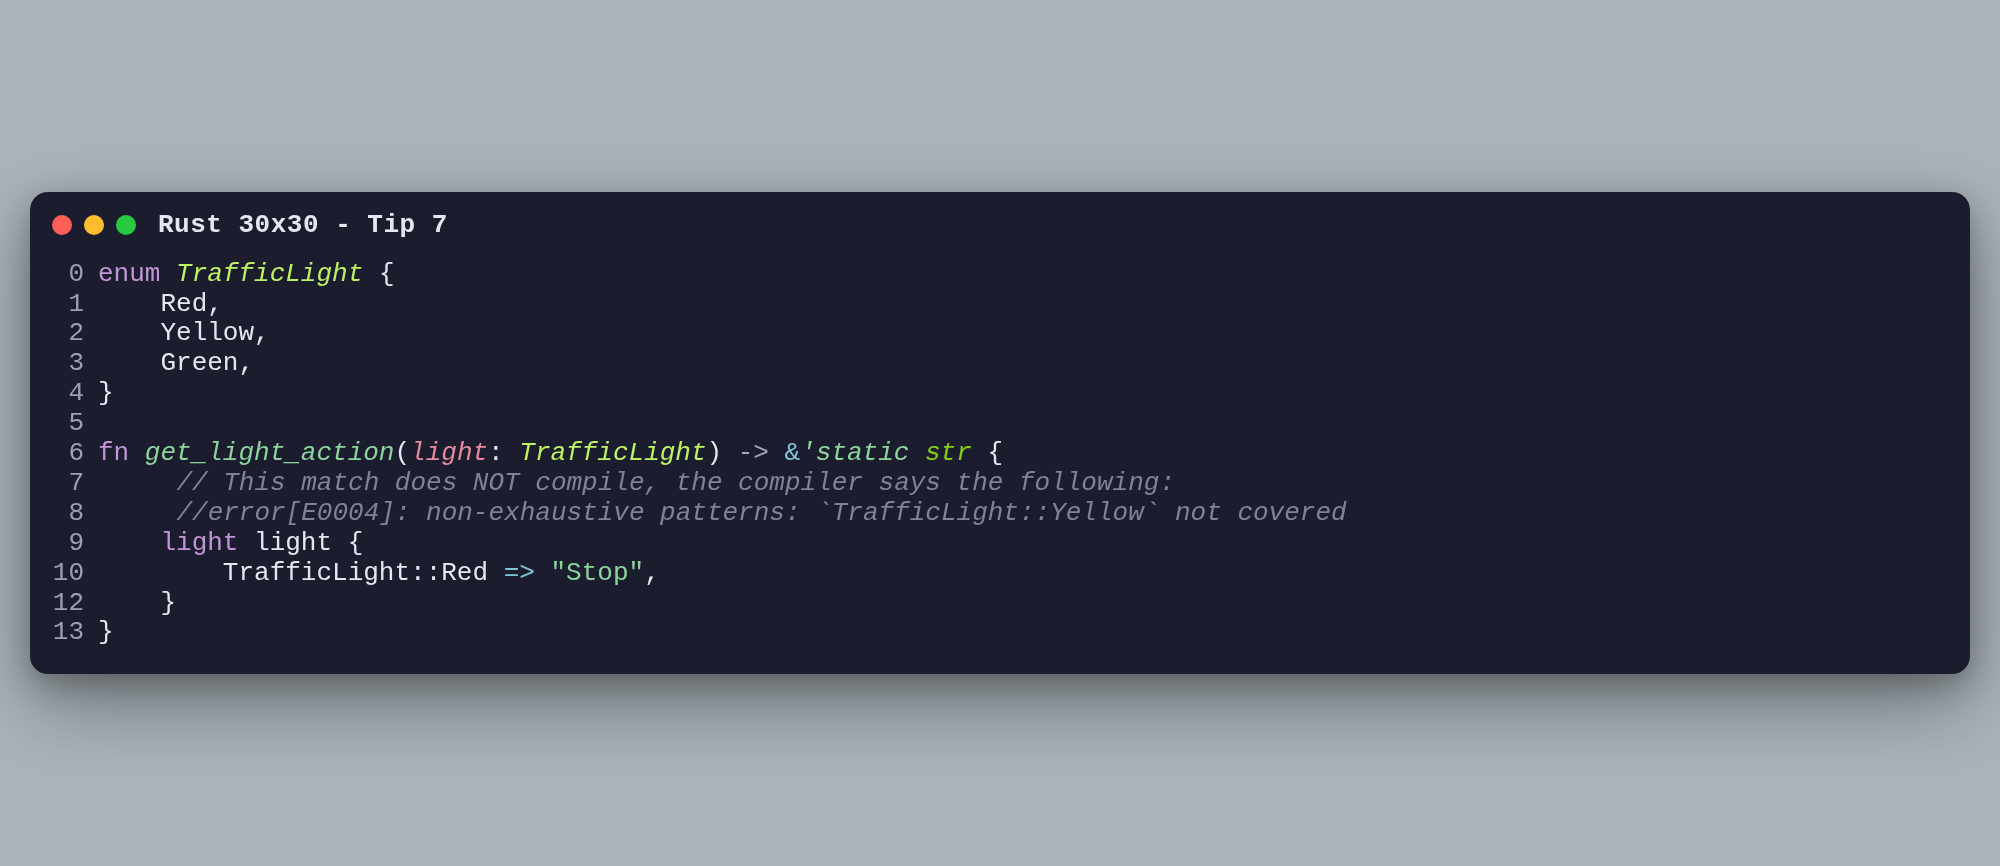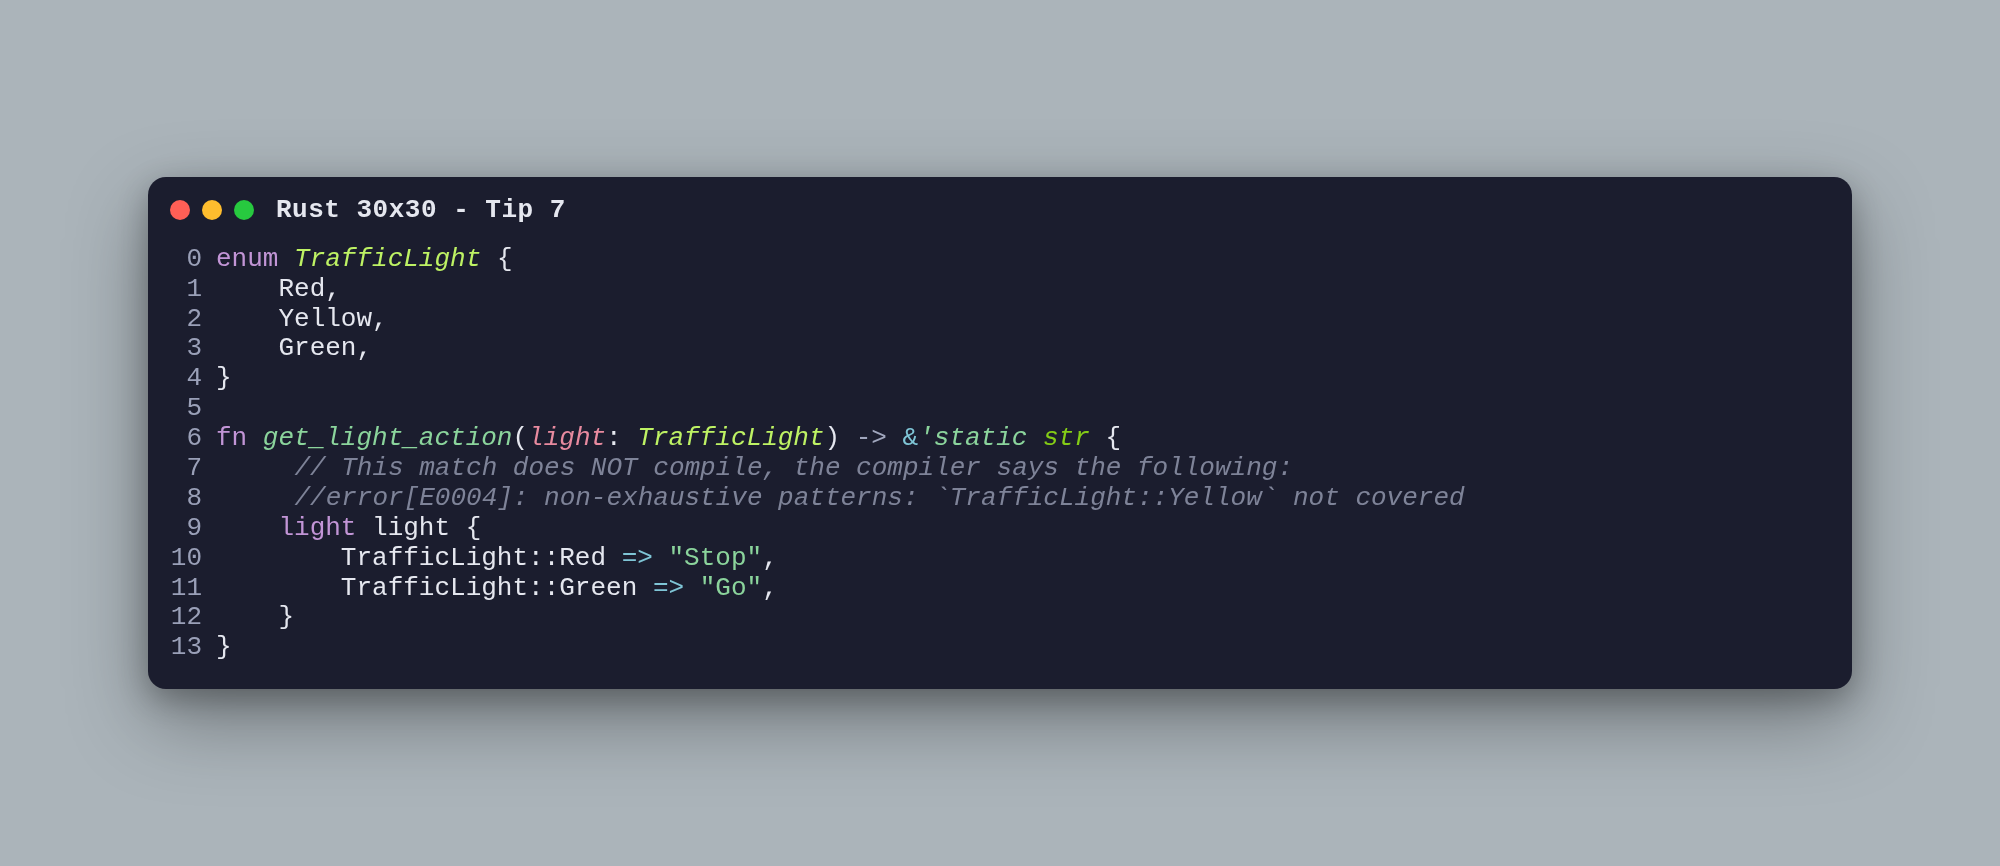--- a/index.html
+++ b/index.html
@@ -10,21 +10,21 @@
   body {
     background: #abb4ba;
     width: 2000px;
     height: 866px;
     display: flex;
     align-items: center;
     justify-content: center;
     font-family: "Menlo", "Consolas", "Courier New", monospace;
   }
   .window {
-    width: 1704px;
+    width: 1940px;
     background: #1b1d2e;
     border-radius: 18px;
     box-shadow: 0 30px 80px rgba(0,0,0,0.35), 0 10px 30px rgba(0,0,0,0.25);
     overflow: hidden;
   }
   .titlebar {
     display: flex;
     align-items: center;
     padding: 18px 22px 14px 22px;
     gap: 14px;
@@ -146,24 +146,20 @@
     <div class="line">
       <span class="gutter">9</span>
       <span class="code"><span>    </span><span class="tok-match">light</span><span> </span><span class="tok-plain">light</span><span> </span><span class="tok-plain">{</span></span>
     </div>
 
     <div class="line">
       <span class="gutter">10</span>
       <span class="code"><span>        </span><span class="tok-enumref">TrafficLight::Red</span><span> </span><span class="tok-op">=&gt;</span><span> </span><span class="tok-string">"Stop"</span><span class="tok-plain">,</span></span>
     </div>
 
-    <div class="line">
-      <span class="gutter">11</span>
-      <span class="code"><span>        </span><span class="tok-enumref">TrafficLight::Green</span><span> </span><span class="tok-op">=&gt;</span><span> </span><span class="tok-string">"Go"</span><span class="tok-plain">,</span></span>
-    </div>
 
     <div class="line">
       <span class="gutter">12</span>
       <span class="code"><span>    </span><span class="tok-plain">}</span></span>
     </div>
 
     <div class="line">
       <span class="gutter">13</span>
       <span class="code"><span class="tok-plain">}</span></span>
     </div>

